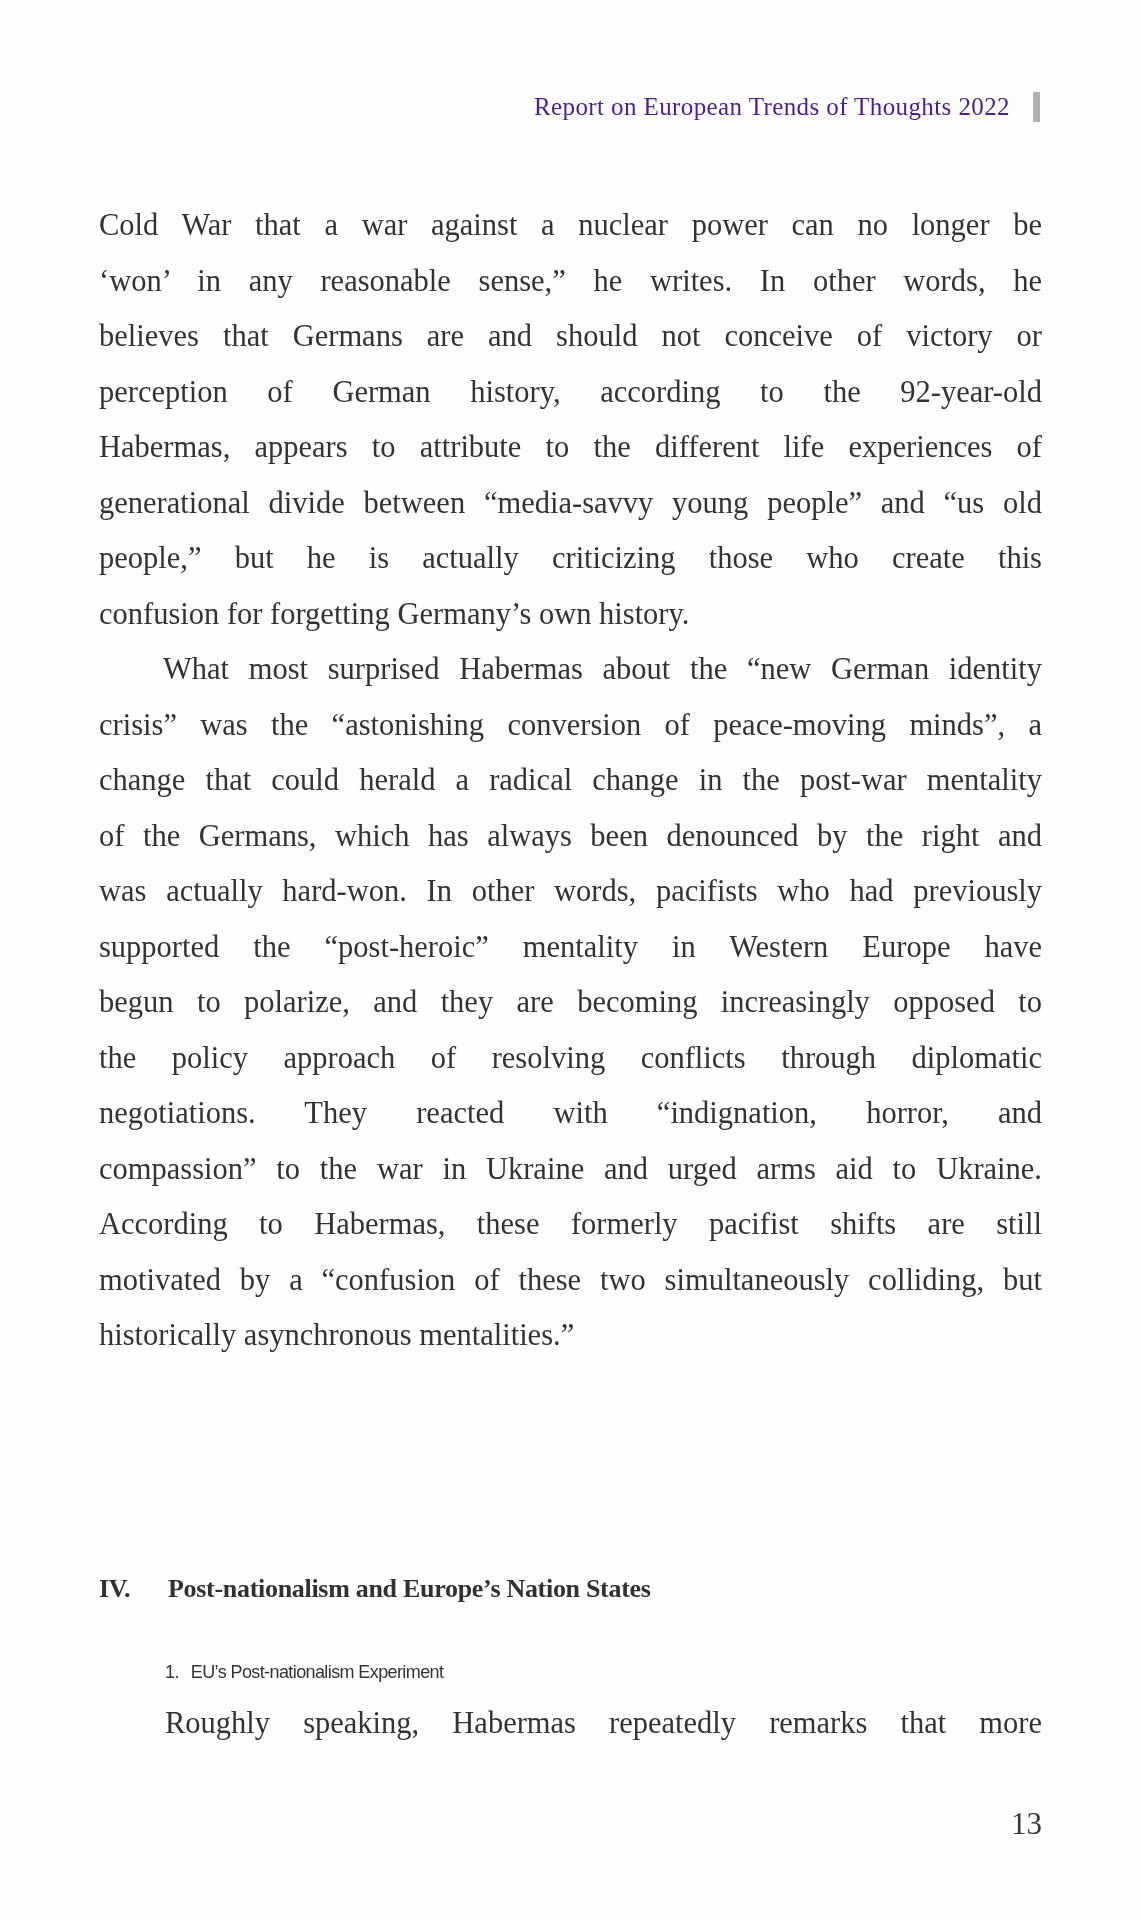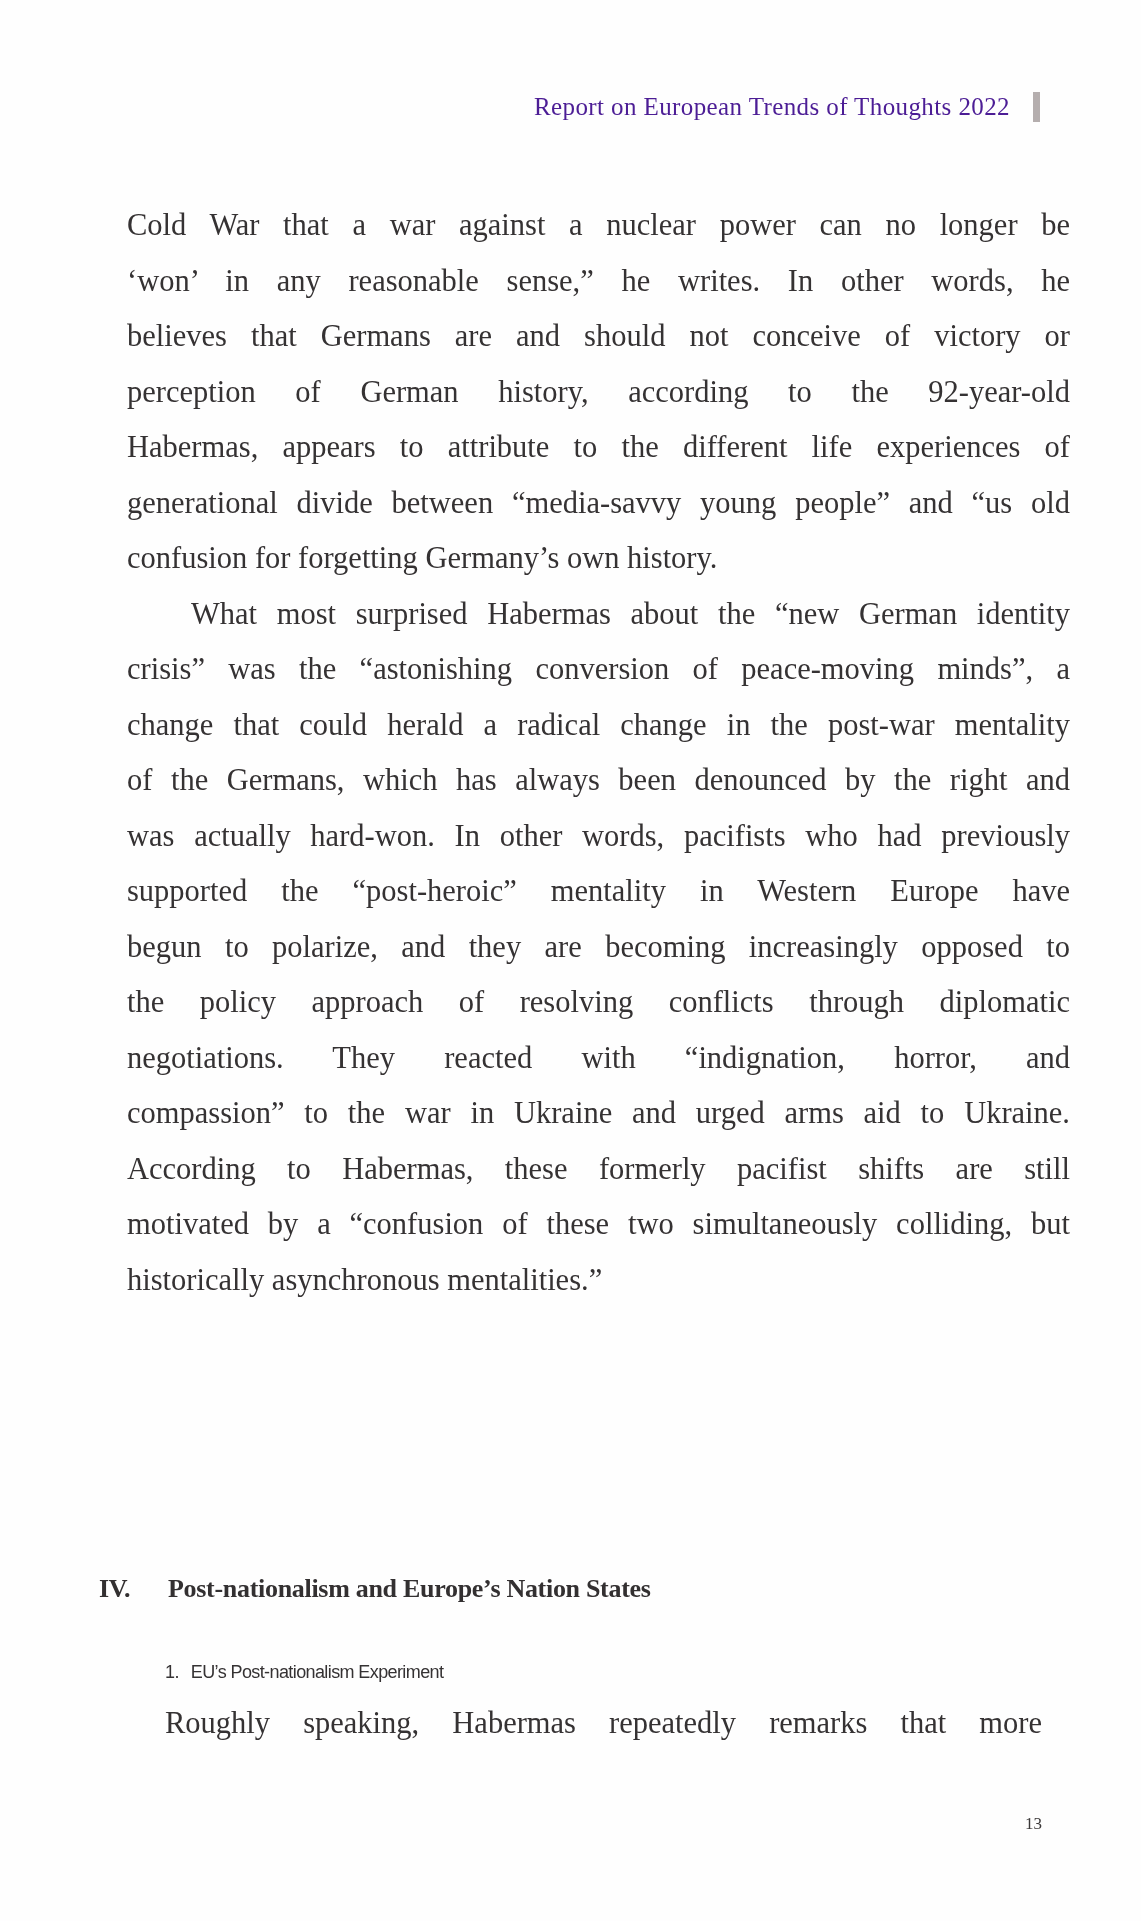--- a/index.html
+++ b/index.html
@@ -19,54 +19,55 @@
     background: #b5aeae;
   }
   .body-block { position: absolute; left: 99px; width: 943px; }
   .line {
     height: 55.5px; line-height: 55.5px; font-size: 30.5px;
     white-space: nowrap; text-align: justify; text-align-last: justify;
     overflow: hidden;
   }
   .line.last { text-align-last: left; }
   .line.indent { padding-left: 64px; }
-  #block1 { top: 198px; margin-left: 28px; }
+  #block1 { top: 198px; }
   .section-heading {
     position: absolute; left: 99px; top: 1569px;
     font-weight: bold; font-size: 26px; line-height: 40px; white-space: nowrap;
     color: #333031; letter-spacing: -0.3px;
   }
   .section-heading .num { display: inline-block; width: 69px; }
   .subheading {
     position: absolute; left: 165px; top: 1655px;
     font-family: "Liberation Sans", "DejaVu Sans", sans-serif;
     font-size: 18px; line-height: 34px; white-space: nowrap; color: #353233;
     letter-spacing: -0.6px;
   }
   .subheading .num { margin-right: 12px; }
   #block2 { top: 1696px; }
   #block2 .line.indent { padding-left: 66px; }
   .page-number {
     position: absolute; right: 99px; top: 1809px;
-    font-size: 17px; line-height: 30px; color: #3b3838;
+    font-size: 31px; line-height: 30px; color: #3b3838;
   }
 </style>
 </head>
 <body>
 
 <div class="running-header">Report on European Trends of Thoughts 2022</div>
 <div class="header-bar"></div>
 
 <div class="body-block" id="block1">
   <div class="line">Cold War that a war against a nuclear power can no longer be</div>
   <div class="line">‘won’ in any reasonable sense,” he writes. In other words, he</div>
   <div class="line">believes that Germans are and should not conceive of victory or</div>
   <div class="line">perception of German history, according to the 92-year-old</div>
   <div class="line">Habermas, appears to attribute to the different life experiences of</div>
   <div class="line">generational divide between “media-savvy young people” and “us old</div>
+  <div class="line">people,” but he is actually criticizing those who create this</div>
   <div class="line last">confusion for forgetting Germany’s own history.</div>
 
   <div class="line indent">What most surprised Habermas about the “new German identity</div>
   <div class="line">crisis” was the “astonishing conversion of peace-moving minds”, a</div>
   <div class="line">change that could herald a radical change in the post-war mentality</div>
   <div class="line">of the Germans, which has always been denounced by the right and</div>
   <div class="line">was actually hard-won. In other words, pacifists who had previously</div>
   <div class="line">supported the “post-heroic” mentality in Western Europe have</div>
   <div class="line">begun to polarize, and they are becoming increasingly opposed to</div>
   <div class="line">the policy approach of resolving conflicts through diplomatic</div>

